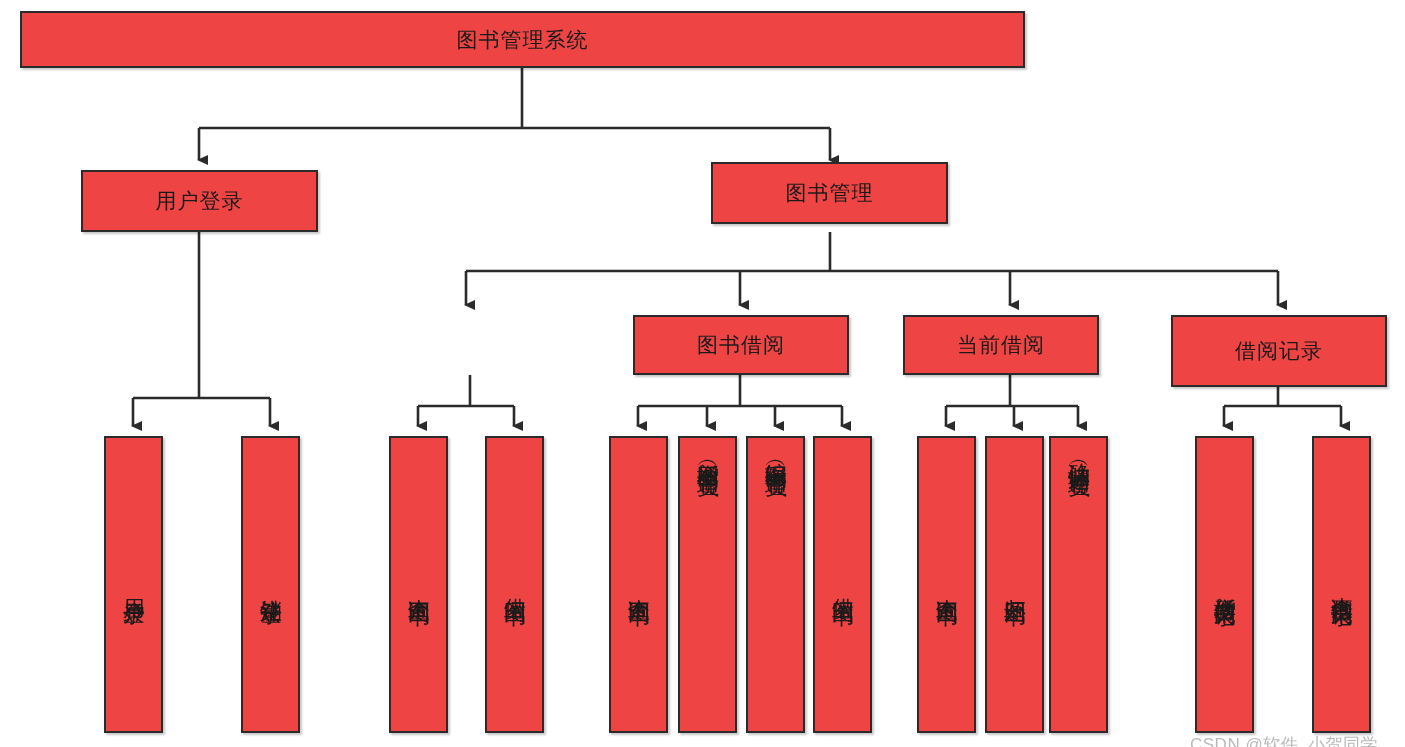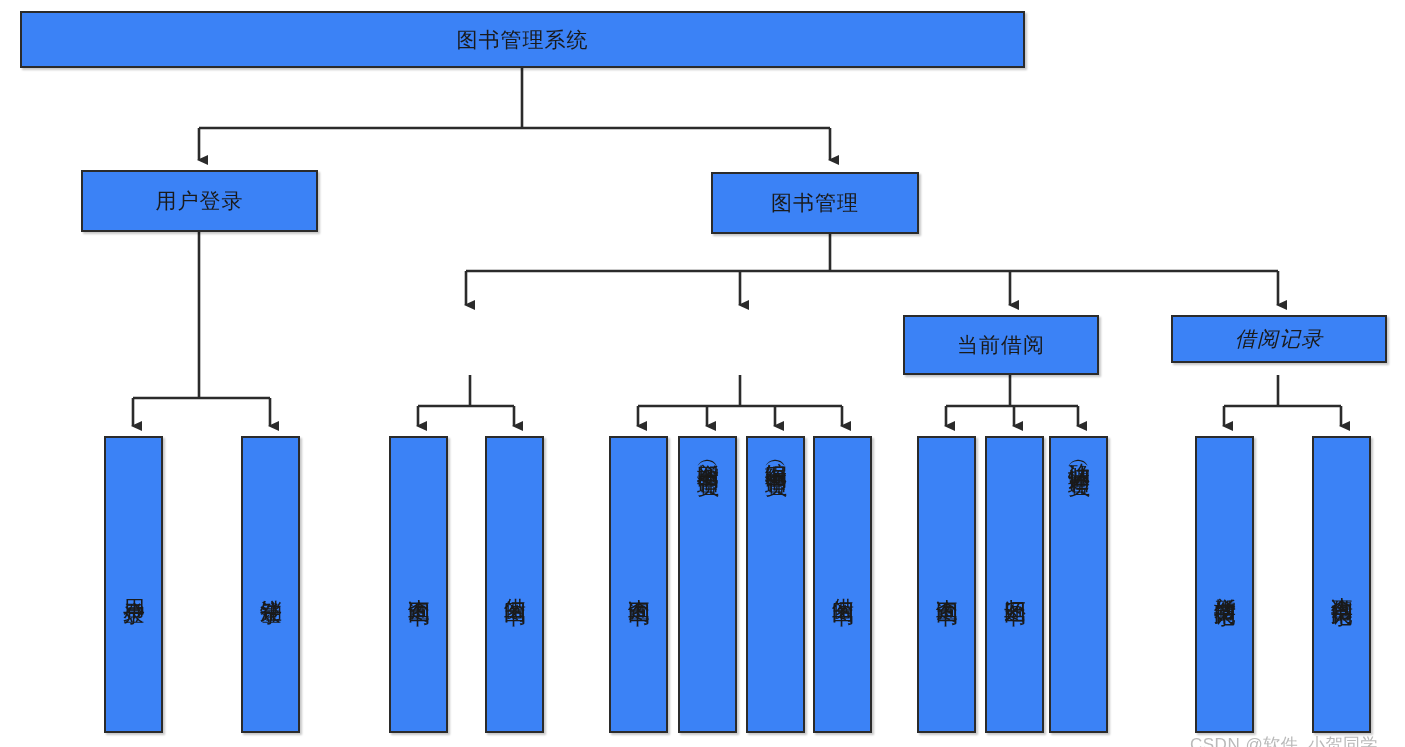--- a/index.html
+++ b/index.html
@@ -21,21 +21,21 @@
     position: absolute;
     left: 0;
     top: 0;
     width: 1405px;
     height: 747px;
     pointer-events: none;
   }
   .node {
     position: absolute;
     box-sizing: border-box;
-    background: #3b82f6;
+    background: #ef4444;
     border: 2.5px solid #2b2b2b;
     box-shadow: 2px 2px 2px rgba(0,0,0,0.22);
     display: flex;
     align-items: center;
     justify-content: center;
     color: #1a1a1a;
     text-align: right;
   }
   .node.h {
     font-size: 21px;
@@ -124,28 +124,31 @@
     </g>
   </svg>
 
   <div class="node h" style="left:20px; top:11px; width:1005px; height:57px;">
     <span>图书管理系统</span>
   </div>
 
   <div class="node h" style="left:81px; top:170px; width:237px; height:62px;">
     <span>用户登录</span>
   </div>
-  <div class="node h" style="left:711px; top:172px; width:208px; height:62px;">
+  <div class="node h" style="left:711px; top:162px; width:237px; height:62px;">
     <span>图书管理</span>
   </div>
 
+  <div class="node h" style="left:633px; top:315px; width:216px; height:60px;">
+    <span>图书借阅</span>
+  </div>
   <div class="node h" style="left:903px; top:315px; width:196px; height:60px;">
     <span>当前借阅</span>
   </div>
-  <div class="node h" style="left:1171px; top:315px; width:216px; height:48px;font-style:italic;">
+  <div class="node h" style="left:1171px; top:315px; width:216px; height:72px;">
     <span>借阅记录</span>
   </div>
 
   <div class="node v mid" style="left:104px; top:436px; width:59px; height:297px;">
     <span class="vtext">用户登录</span>
   </div>
   <div class="node v mid" style="left:241px; top:436px; width:59px; height:297px;">
     <span class="vtext">注销登录</span>
   </div>
 

